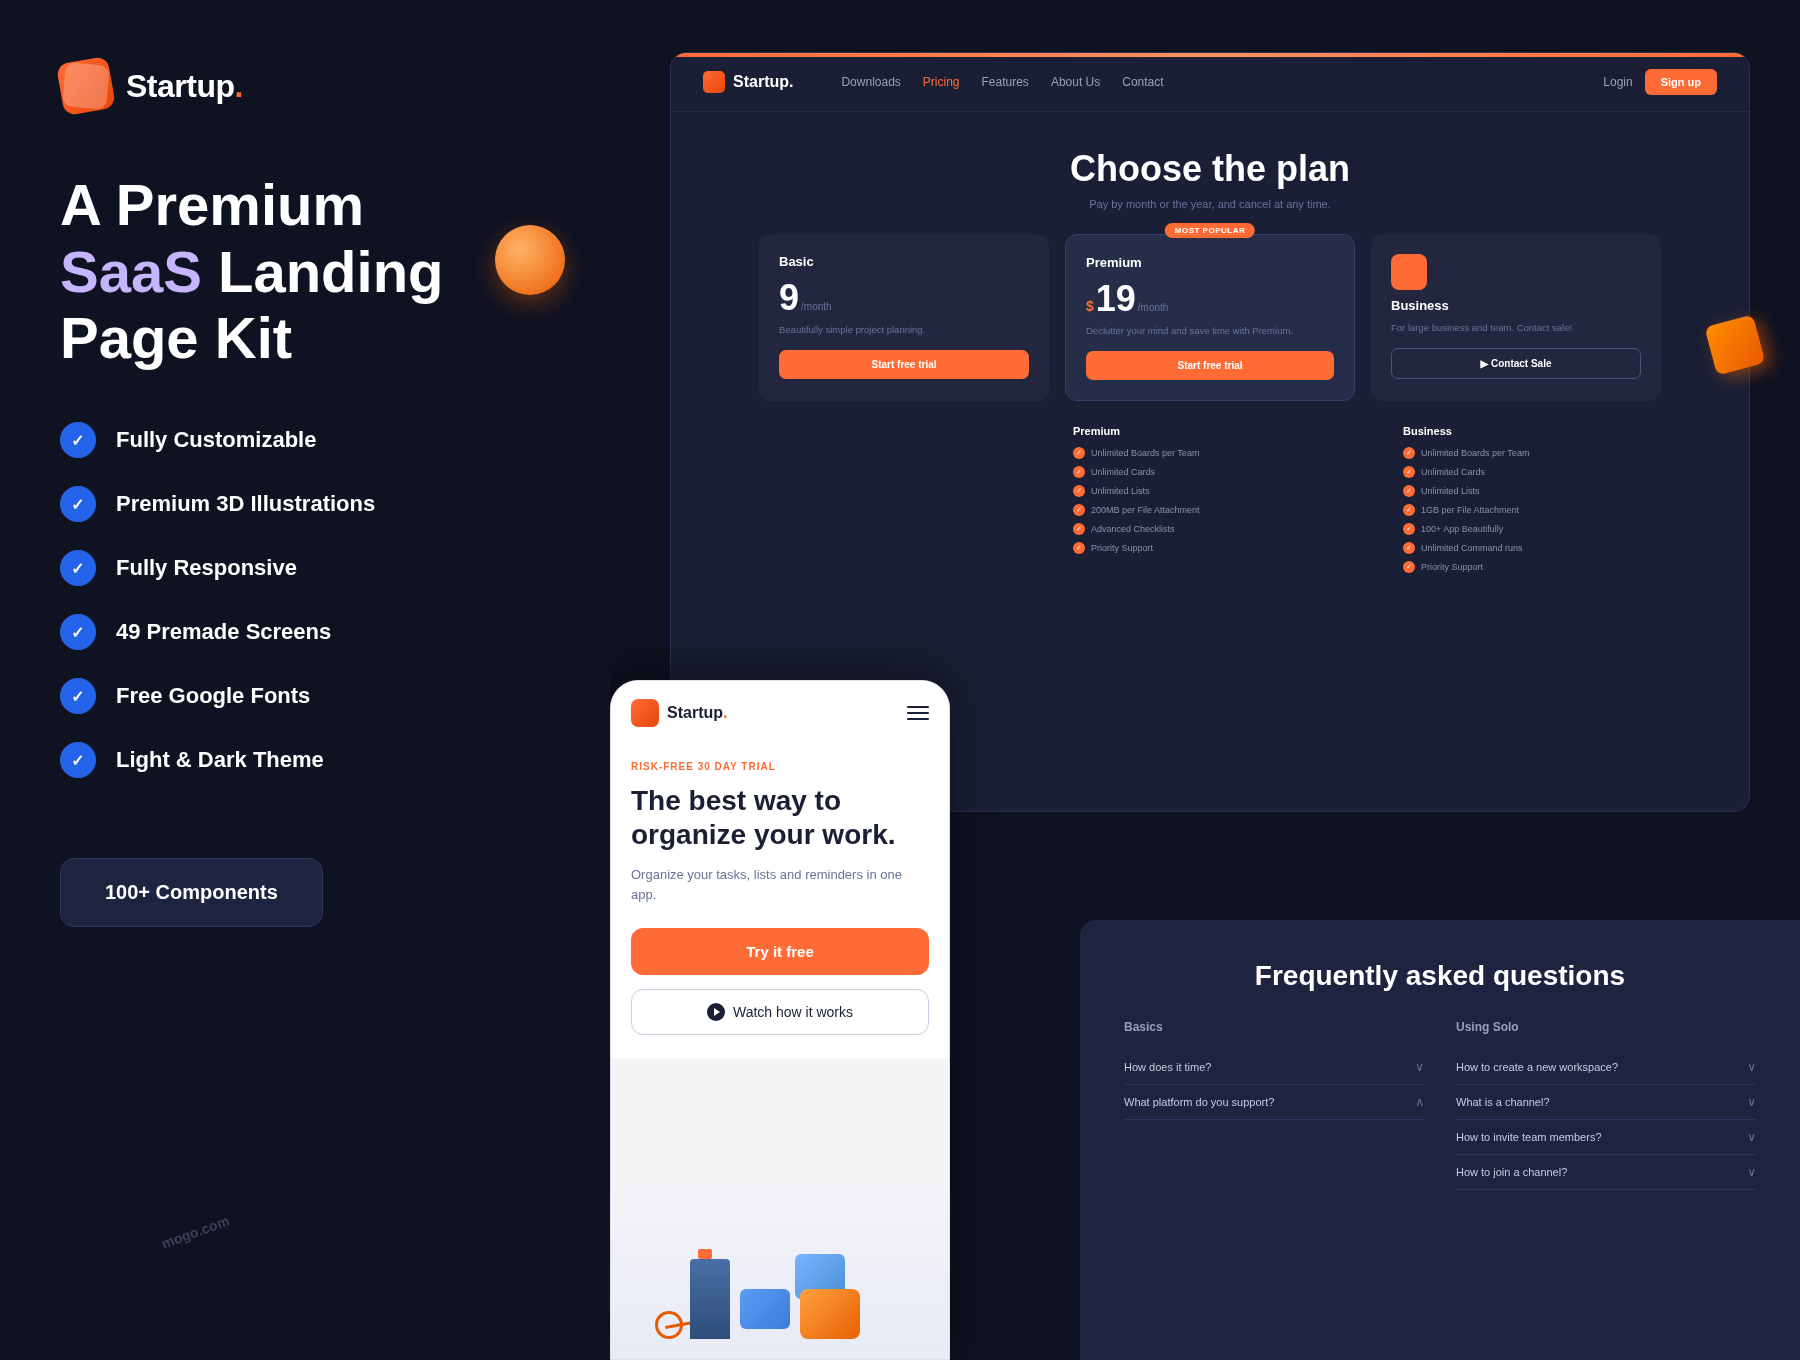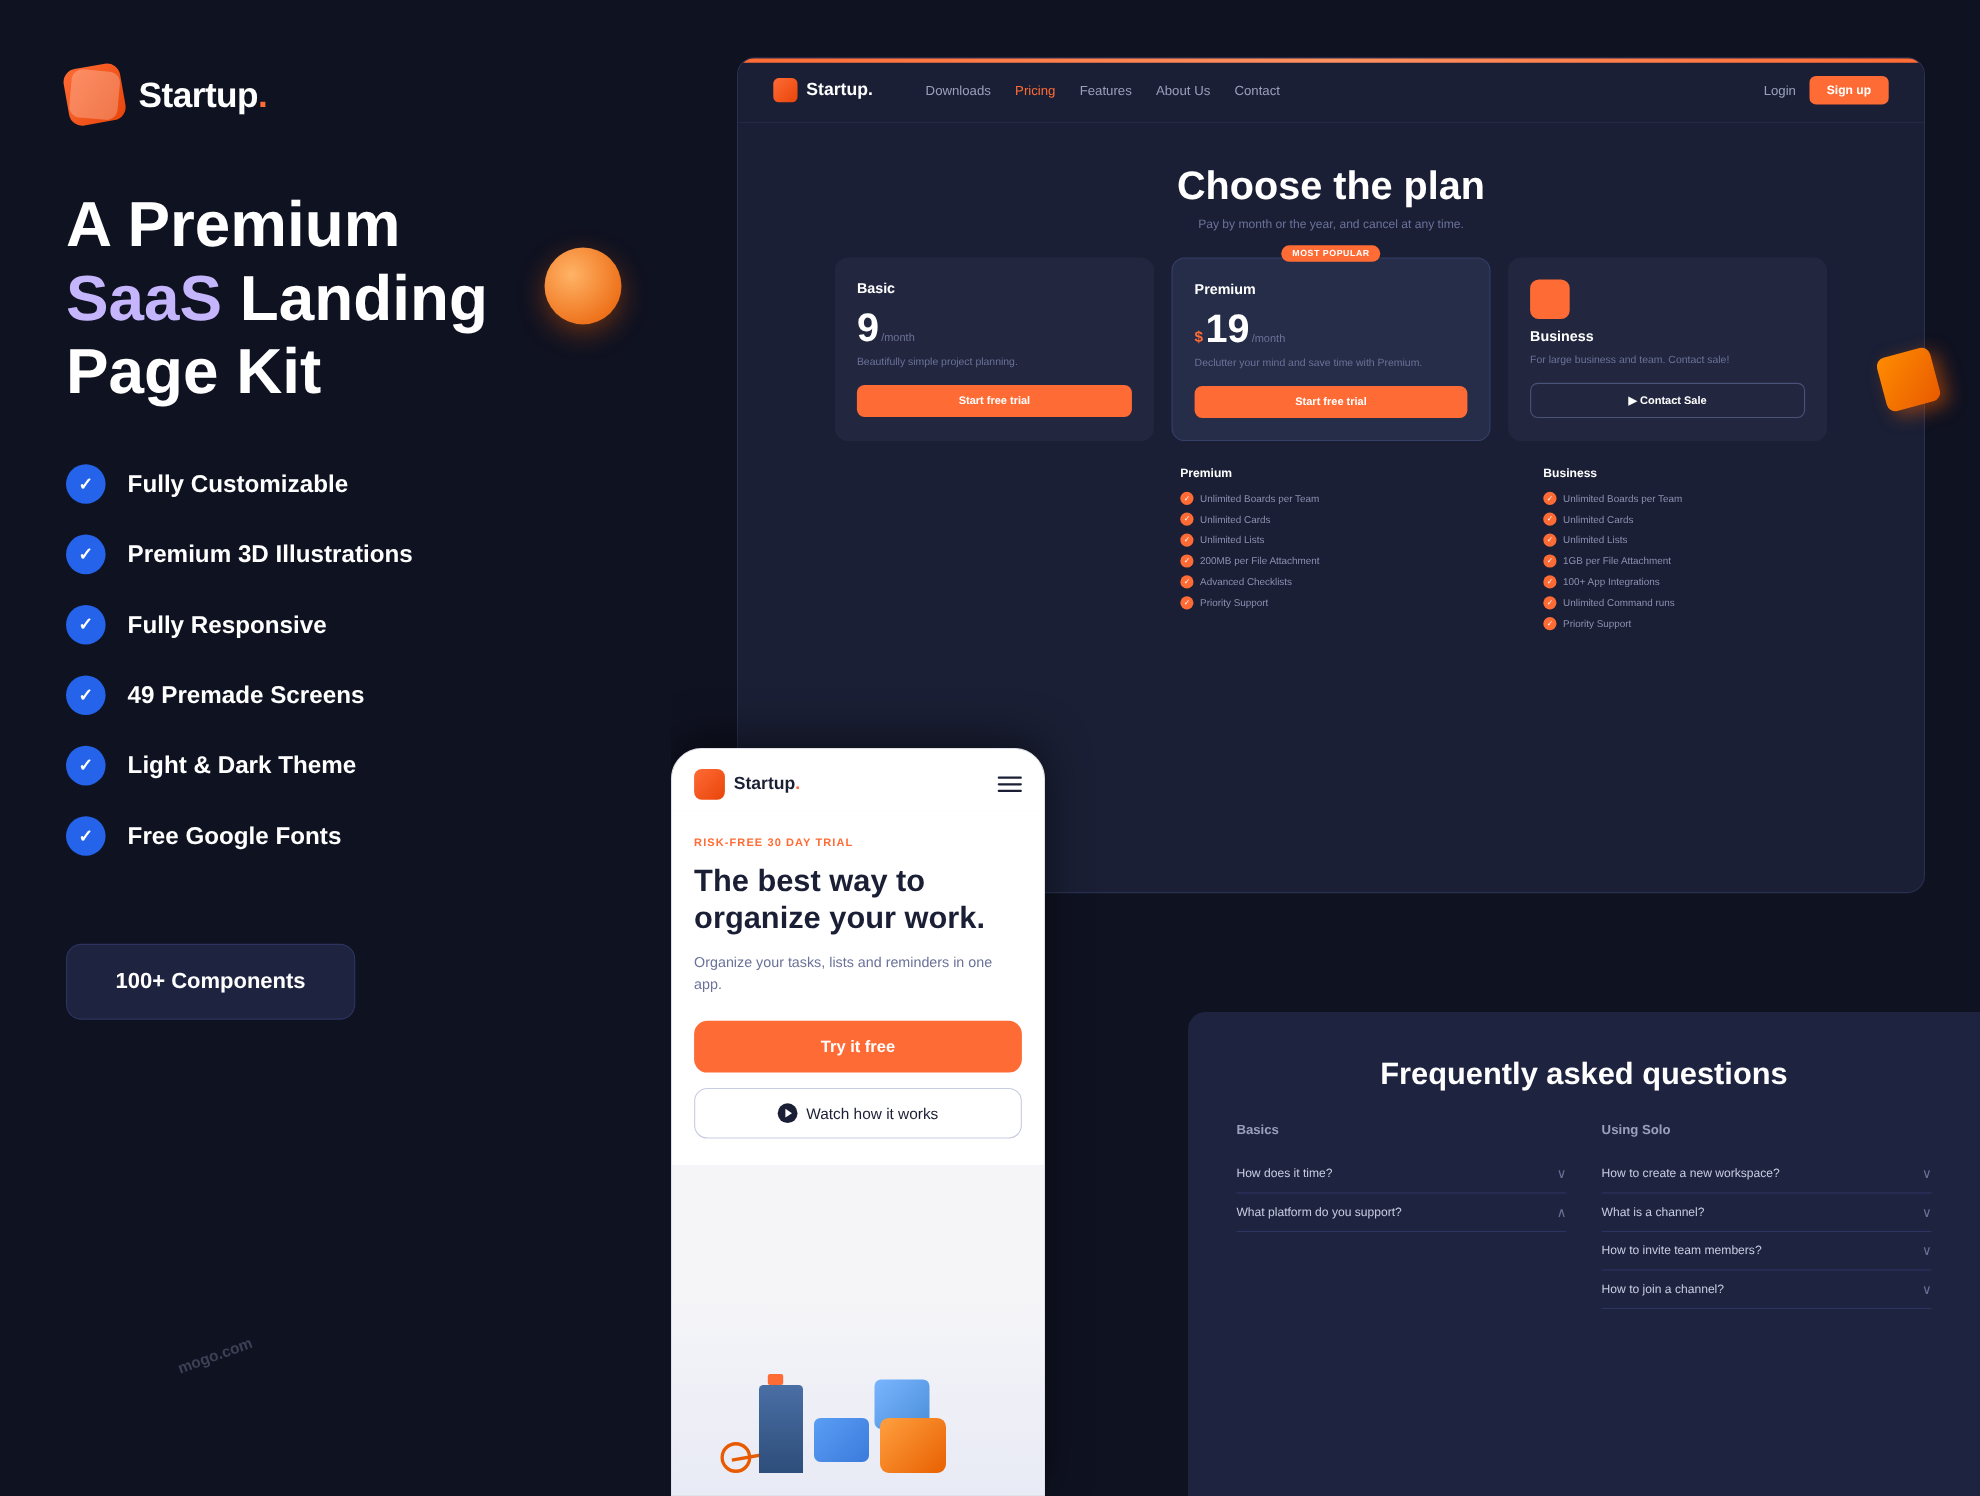--- a/index.html
+++ b/index.html
@@ -731,25 +731,25 @@
       <li>
         <div class="check-circle"></div>
         <span>Fully Responsive</span>
       </li>
       <li>
         <div class="check-circle"></div>
         <span>49 Premade Screens</span>
       </li>
       <li>
         <div class="check-circle"></div>
-        <span>Light &amp; Dark Theme</span>
+        <span>Free Google Fonts</span>
       </li>
       <li>
         <div class="check-circle"></div>
-        <span>Free Google Fonts</span>
+        <span>Light &amp; Dark Theme</span>
       </li>
     </ul>
 
   <div class="components-btn">100+ Components</div>
 </div>
 
 <div class="orange-ball"></div>
 
 <div class="right-panel">
 
@@ -852,21 +852,21 @@
         <div class="ds-feat-item">
             <div class="ds-feat-check"></div>
             <span class="ds-feat-text">Unlimited Lists</span>
           </div>
         <div class="ds-feat-item">
             <div class="ds-feat-check"></div>
             <span class="ds-feat-text">1GB per File Attachment</span>
           </div>
         <div class="ds-feat-item">
             <div class="ds-feat-check"></div>
-            <span class="ds-feat-text">100+ App Integrations</span>
+            <span class="ds-feat-text">100+ App Beautifully</span>
           </div>
         <div class="ds-feat-item">
             <div class="ds-feat-check"></div>
             <span class="ds-feat-text">Unlimited Command runs</span>
           </div>
         <div class="ds-feat-item">
             <div class="ds-feat-check"></div>
             <span class="ds-feat-text">Priority Support</span>
           </div>
       </div>

